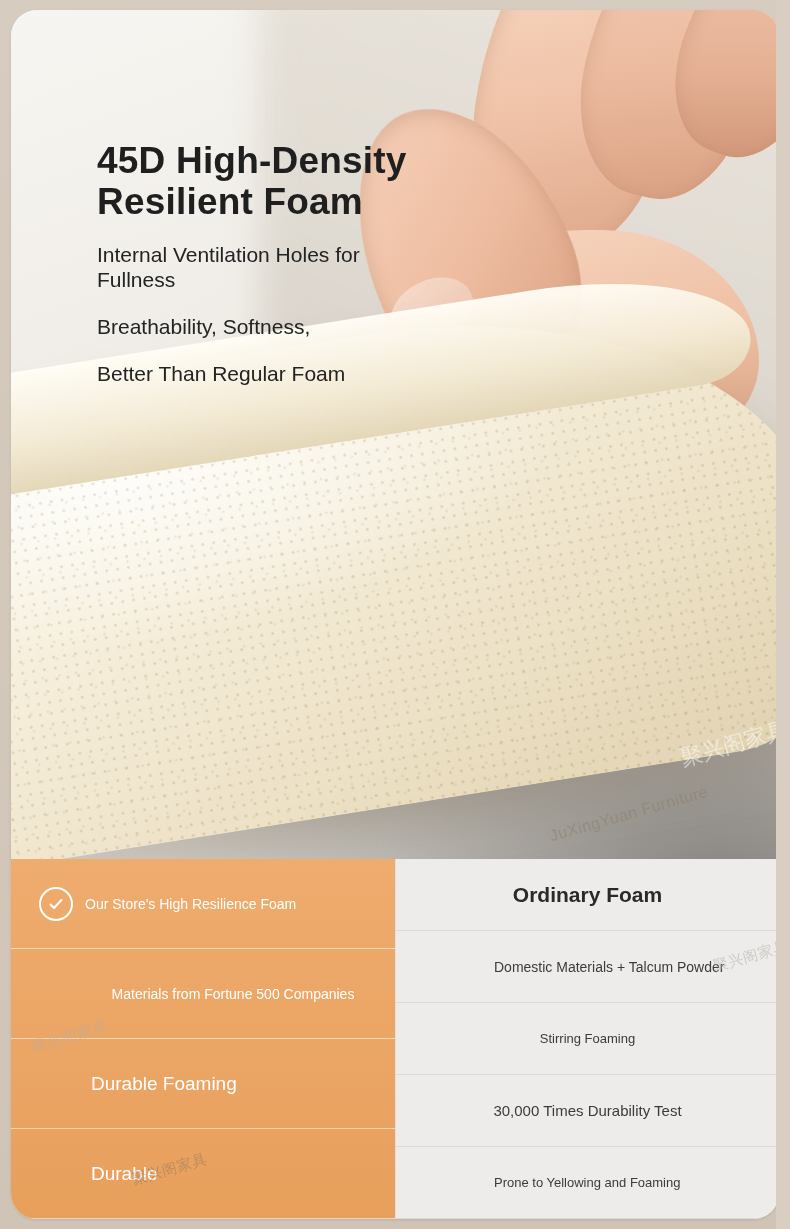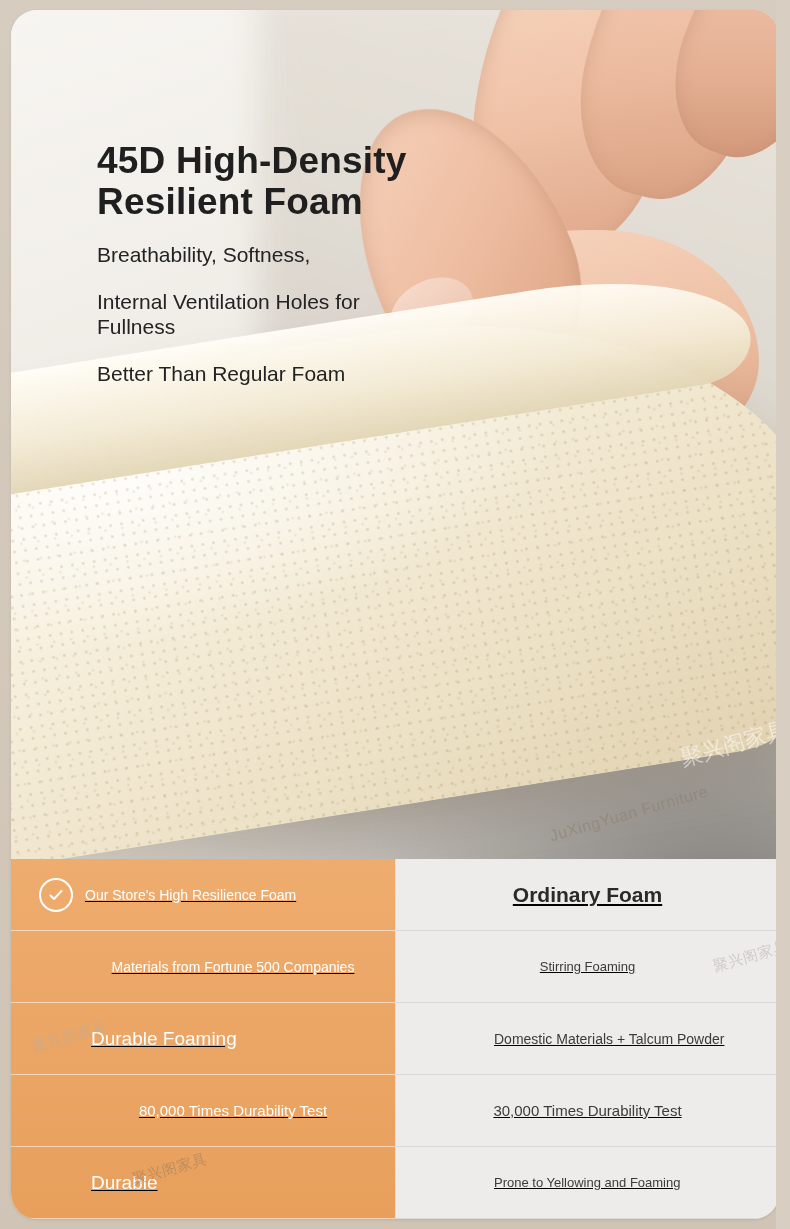--- a/index.html
+++ b/index.html
@@ -138,21 +138,21 @@
   }
   .wm-dark{color:rgba(120,110,95,.38);}
   .wm-1{right:68px;bottom:36px;font-size:16px;color:rgba(140,128,108,.55);}
   .wm-cn{position:absolute;color:rgba(255,255,255,.5);font-size:22px;white-space:nowrap;transform:rotate(-16deg);pointer-events:none;}
 
   
   .compare{
     position:absolute;left:0;top:849px;width:768px;height:360px;
     display:flex;
   }
-  .col{width:50%;height:100%;display:flex;flex-direction:column;text-decoration:underline;}
+  .col{width:50%;height:100%;display:flex;flex-direction:column;}
   .col-left{background:linear-gradient(180deg,#eeac6e 0%,#e89f5c 100%);}
   .col-right{background:#edecea;}
   .cell{
     flex:1;display:flex;align-items:center;justify-content:center;
     text-align:center;position:relative;box-sizing:border-box;padding:6px 14px;
   }
   .col-left .cell{border-bottom:1px solid rgba(255,255,255,.55);color:#fff;}
   .col-right .cell{border-bottom:1px solid #dcdad7;color:#3b3b3b;}
   .col-left .cell:last-child, .col-right .cell:last-child{border-bottom:none;}
   .col-right .cell{border-left:1px solid #e2e0dd;}
@@ -193,22 +193,22 @@
 
       <div class="foam">
         <div class="foam-shadow"></div>
         <div class="foam-face"></div>
         <div class="foam-pores"></div>
         <div class="foam-edge"></div>
       </div>
 
       <div class="hero-copy">
         <div class="h-title">45D High-Density Resilient Foam</div>
+        <div class="h-sub">Internal Ventilation Holes for Fullness</div>
         <div class="h-sub">Breathability, Softness,</div>
-        <div class="h-sub">Internal Ventilation Holes for Fullness</div>
         <div class="h-sub">Better Than Regular Foam</div>
       </div>
 
       <div class="wm wm-1">JuXingYuan Furniture</div>
       <div class="wm-cn" style="right:-10px;bottom:100px;">聚兴阁家具</div>
     </div>
 
     <div class="compare">
 
       <div class="col col-left">
@@ -222,37 +222,34 @@
             <span>Our Store's High Resilience Foam</span>
           </div>
         </div>
         <div class="cell">
           <span class="t14 left-align">Materials from Fortune 500 Companies</span>
         </div>
         <div class="cell">
           <span class="t19 left-align-2">Durable Foaming</span>
         </div>
         <div class="cell">
-          <span class="t15 left-align">80,000 Times Durability Test</span>
-        </div>
-        <div class="cell">
           <span class="t19 left-align-2">Durable</span>
         </div>
         <div class="wm wm-dark" style="left:120px;bottom:40px;">聚兴阁家具</div>
       </div>
 
       <div class="col col-right">
         <div class="cell">
           <span class="row-head-right">Ordinary Foam</span>
         </div>
         <div class="cell">
+          <span class="t14 rt-left">Domestic Materials + Talcum Powder</span>
+        </div>
+        <div class="cell">
           <span class="t13">Stirring Foaming</span>
-        </div>
-        <div class="cell">
-          <span class="t14 rt-left">Domestic Materials + Talcum Powder</span>
         </div>
         <div class="cell">
           <span class="t15">30,000 Times Durability Test</span>
         </div>
         <div class="cell">
           <span class="t13 rt-left">Prone to Yellowing and Foaming</span>
         </div>
         <div class="wm" style="color:rgba(170,165,158,.45);right:-10px;top:88px;">聚兴阁家具</div>
         <div class="wm" style="color:rgba(180,175,168,.45);left:20px;top:168px;">聚兴阁家具</div>
       </div>

